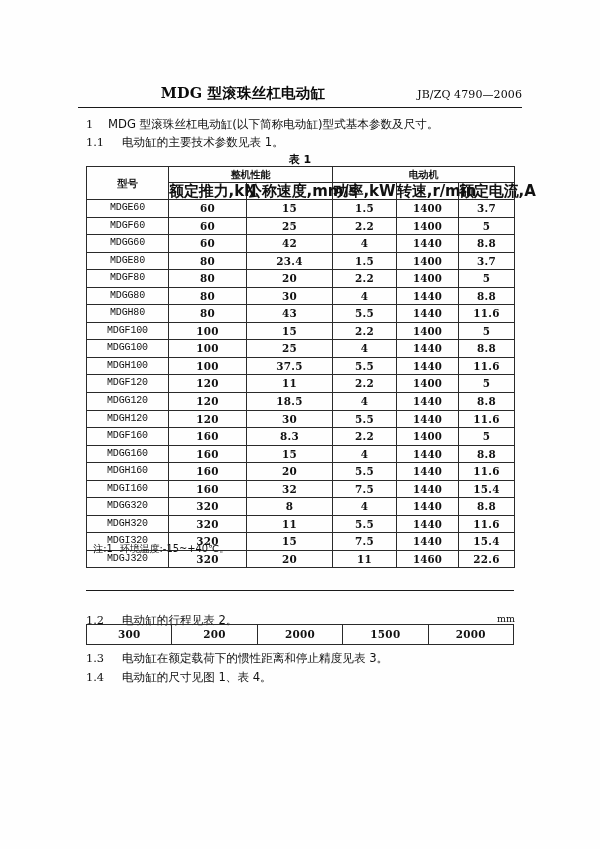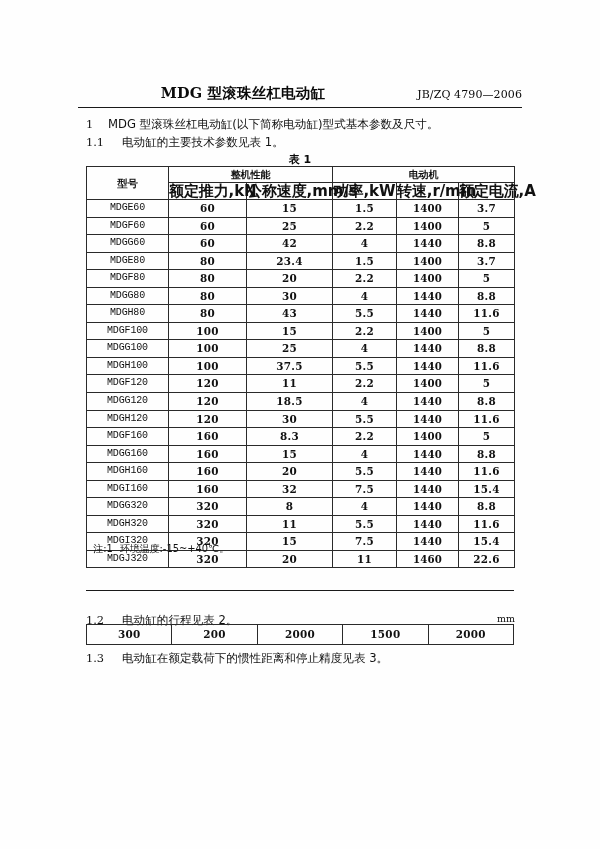--- a/index.html
+++ b/index.html
@@ -467,14 +467,17 @@
           <td>1500</td>
           <td>2000</td>
         </tr>
       </tbody>
   </table>
 
   <div class="para" id="para-13">
     <span class="p-num">1.3</span><span class="p-txt">电动缸在额定载荷下的惯性距离和停止精度见表 3。</span>
   </div>
 
+  <div class="para" id="para-14">
+    <span class="p-num">1.4</span><span class="p-txt">电动缸的尺寸见图 1、表 4。</span>
+  </div>
 
 </div>
 
 </body></html>

